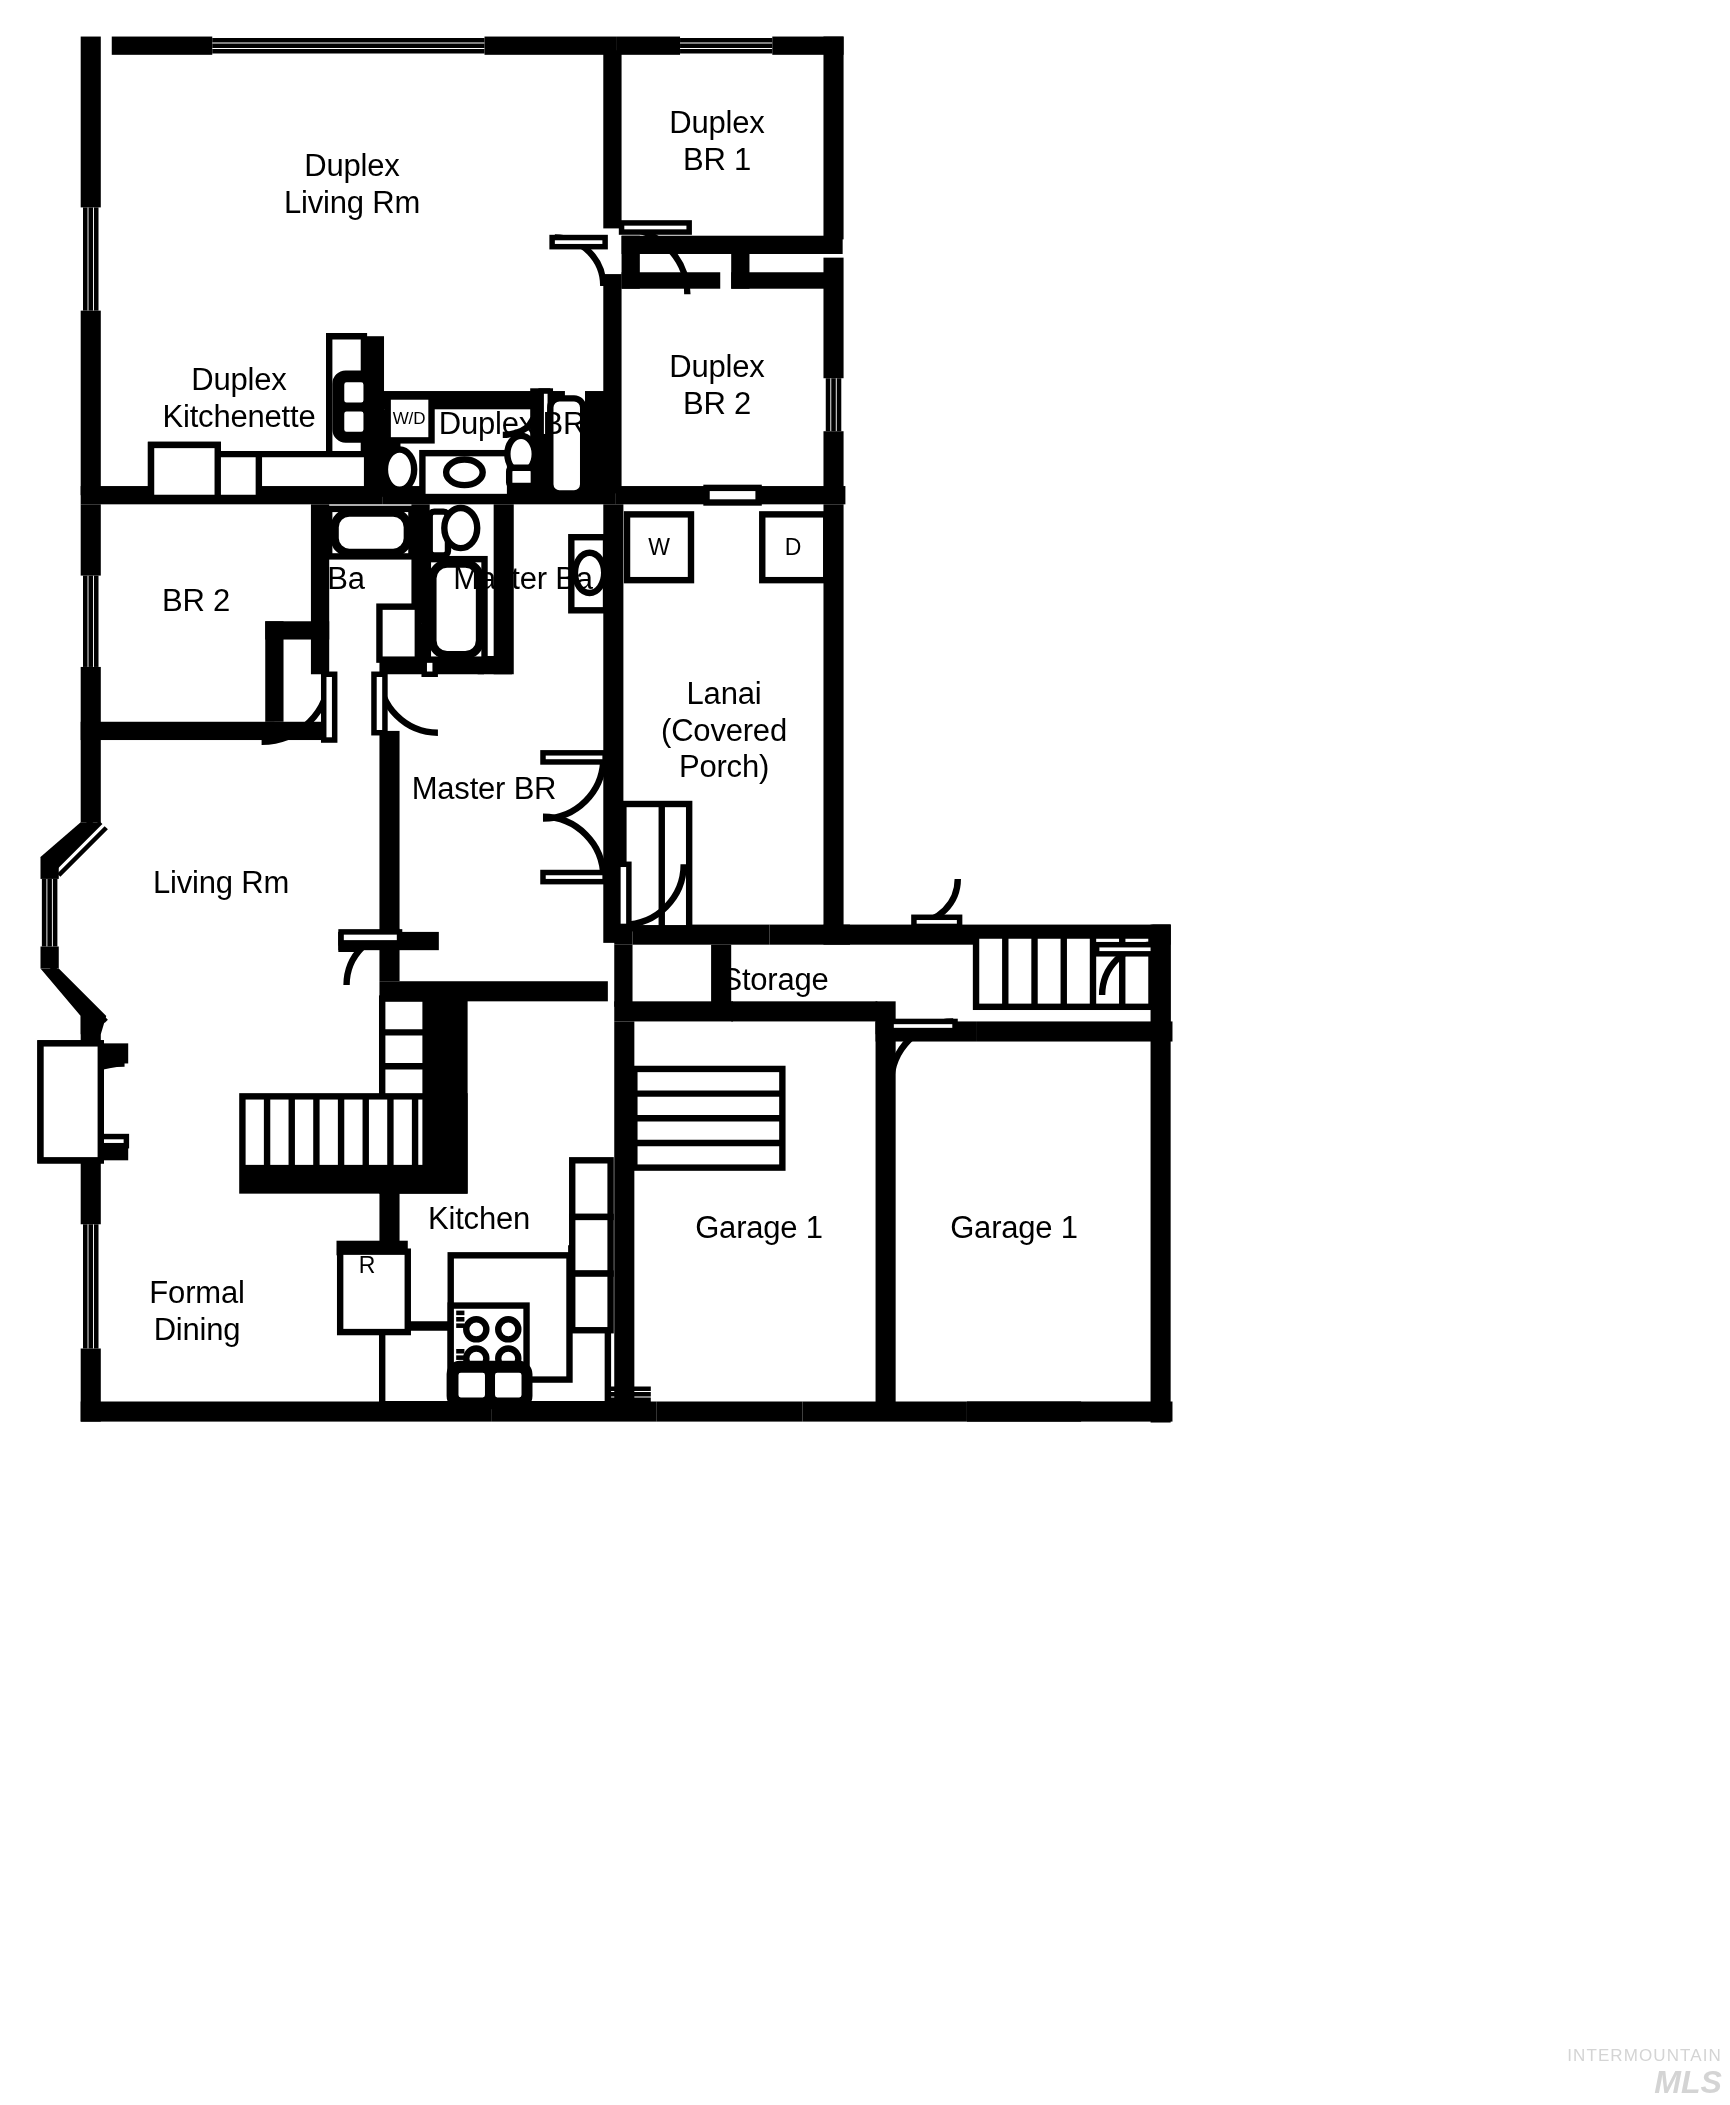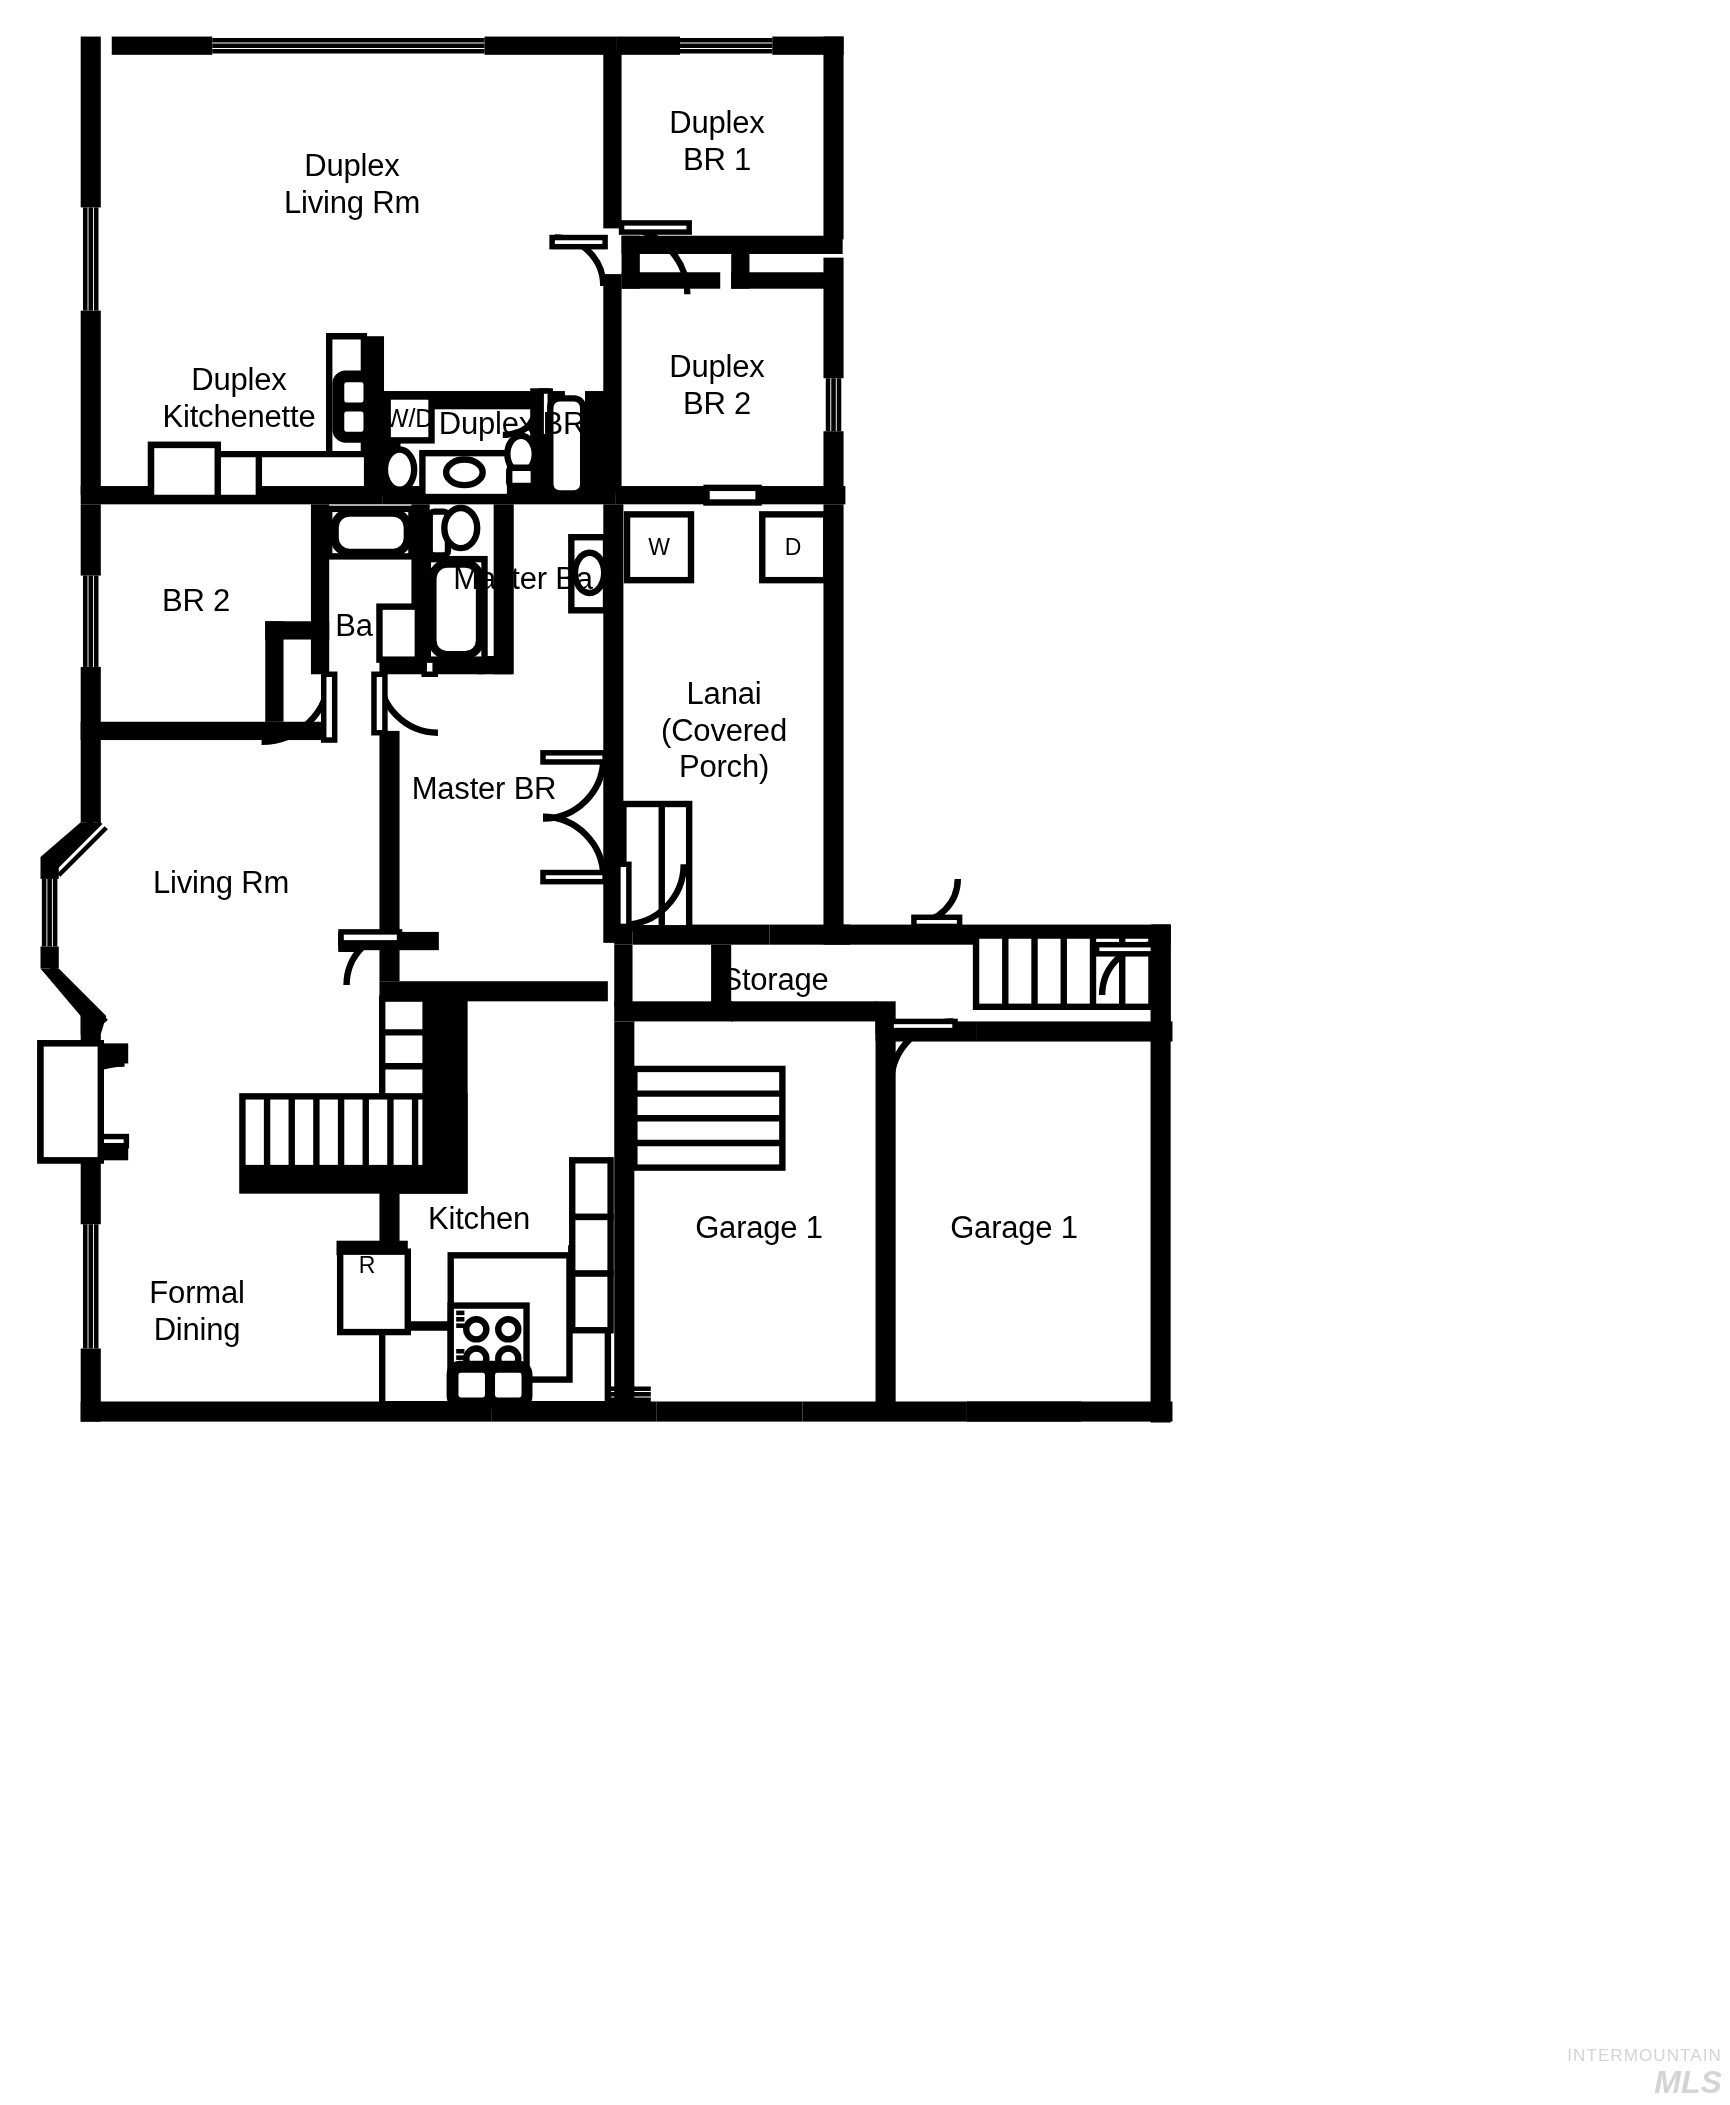--- a/index.html
+++ b/index.html
@@ -42,21 +42,21 @@
     font-family: "Liberation Sans", sans-serif;
     font-size: 31px;
     line-height: 1.18;
     text-align: center;
     white-space: pre-line;
     transform: translate(-50%, -50%);
     pointer-events: none;
     letter-spacing: -0.2px;
   }
   .room-label.small  { font-size: 23px; }
-  .room-label.tiny   { font-size: 25px; }
+  .room-label.tiny   { font-size: 17px; }
 
   #watermark {
     position: absolute;
     right: 9.1px;
     bottom: 7.3px;
     text-align: right;
     color: #d4d4d4;
     font-family: "Liberation Sans", sans-serif;
     pointer-events: none;
     line-height: 1.0;
@@ -444,21 +444,21 @@
 Living Rm</div>
   <div class="room-label" style="left:717px; top:142px;">Duplex
 BR 1</div>
   <div class="room-label" style="left:717px; top:386px;">Duplex
 BR 2</div>
   <div class="room-label" style="left:239px; top:399px;">Duplex
 Kitchenette</div>
   <div class="room-label" style="left:512px; top:424px;">Duplex BR</div>
   <div class="room-label tiny" style="left:409px; top:419px;">W/D</div>
   <div class="room-label" style="left:196px; top:601px;">BR 2</div>
-  <div class="room-label" style="left:354px; top:579px;margin-top:47px;">Ba</div>
+  <div class="room-label" style="left:346px; top:579px;">Ba</div>
   <div class="room-label" style="left:523px; top:579px;">Master Ba</div>
   <div class="room-label small" style="left:659px; top:548px;">W</div>
   <div class="room-label small" style="left:793px; top:548px;">D</div>
   <div class="room-label" style="left:724px; top:731px;">Lanai
 (Covered
 Porch)</div>
   <div class="room-label" style="left:484px; top:789px;">Master BR</div>
   <div class="room-label" style="left:221px; top:883px;">Living Rm</div>
   <div class="room-label" style="left:775px; top:980px;">Storage</div>
   <div class="room-label" style="left:197px; top:1312px;">Formal

